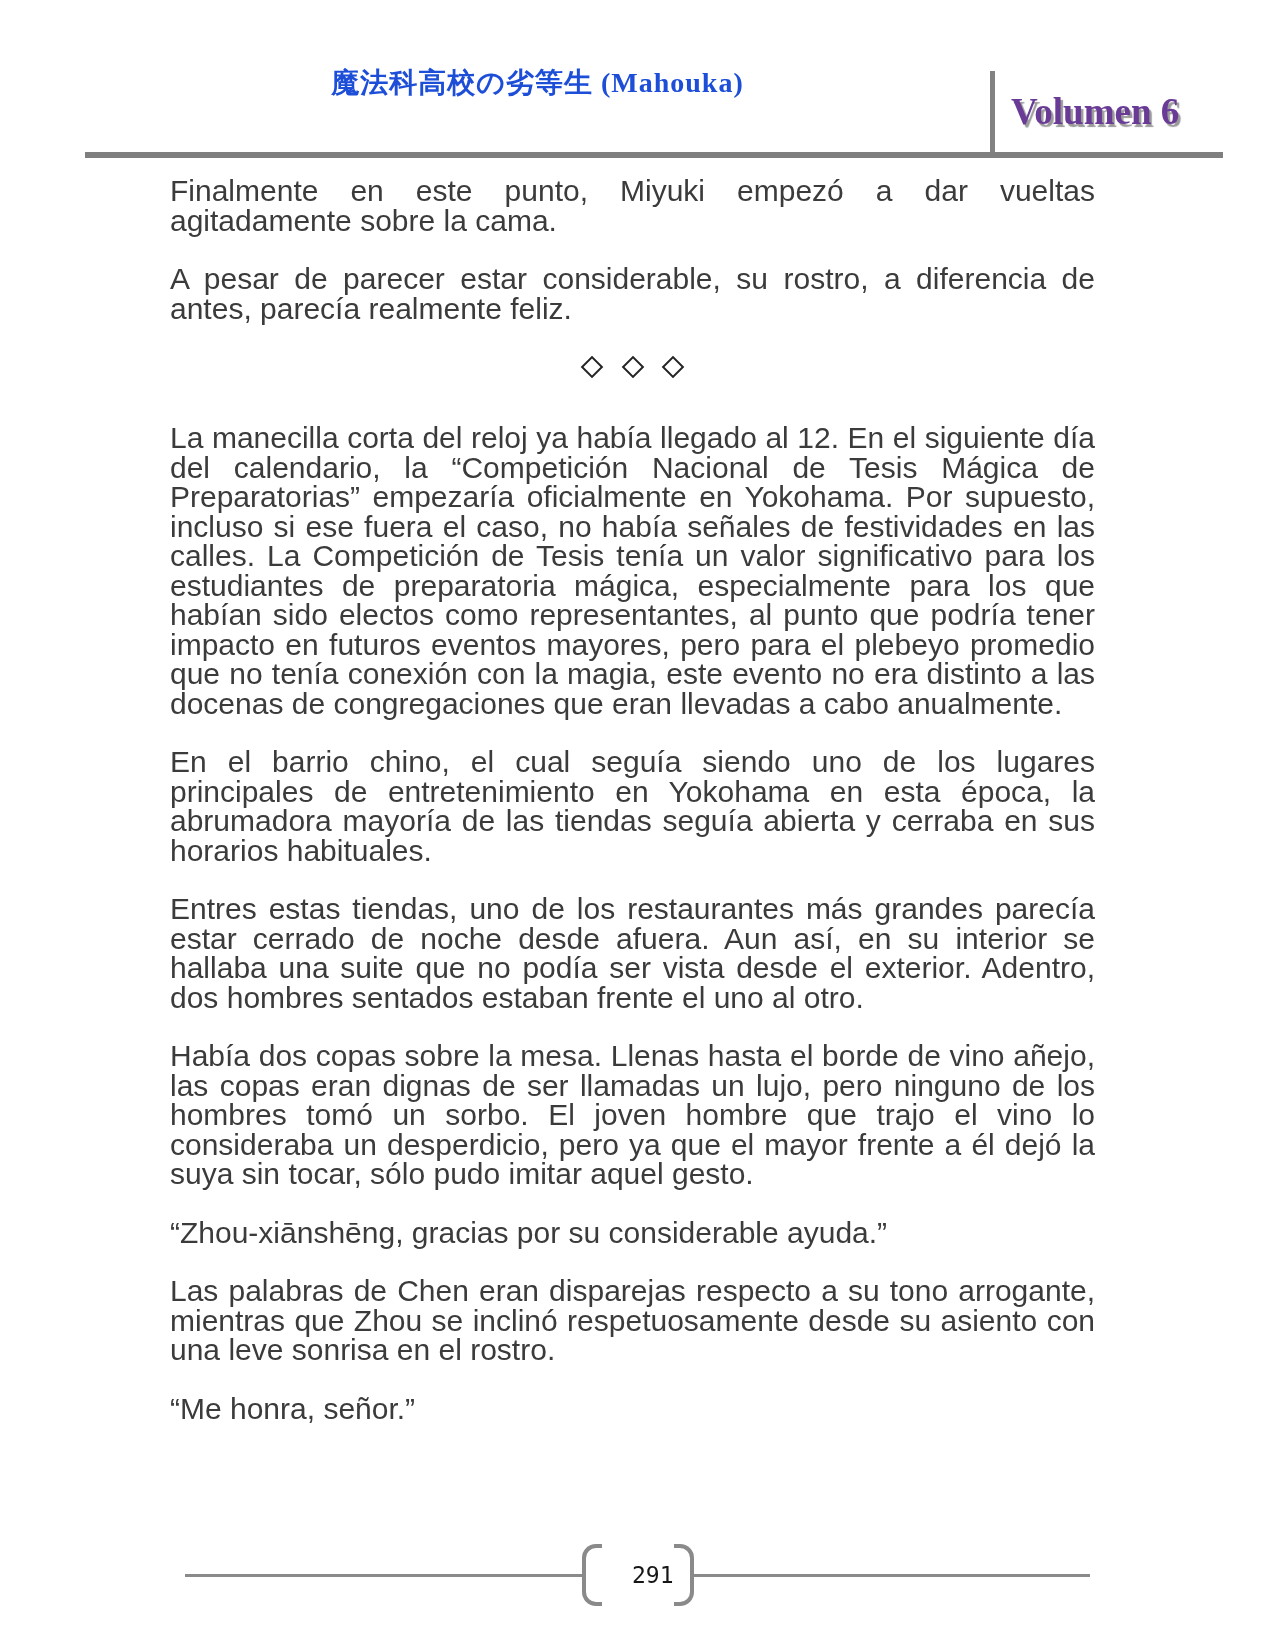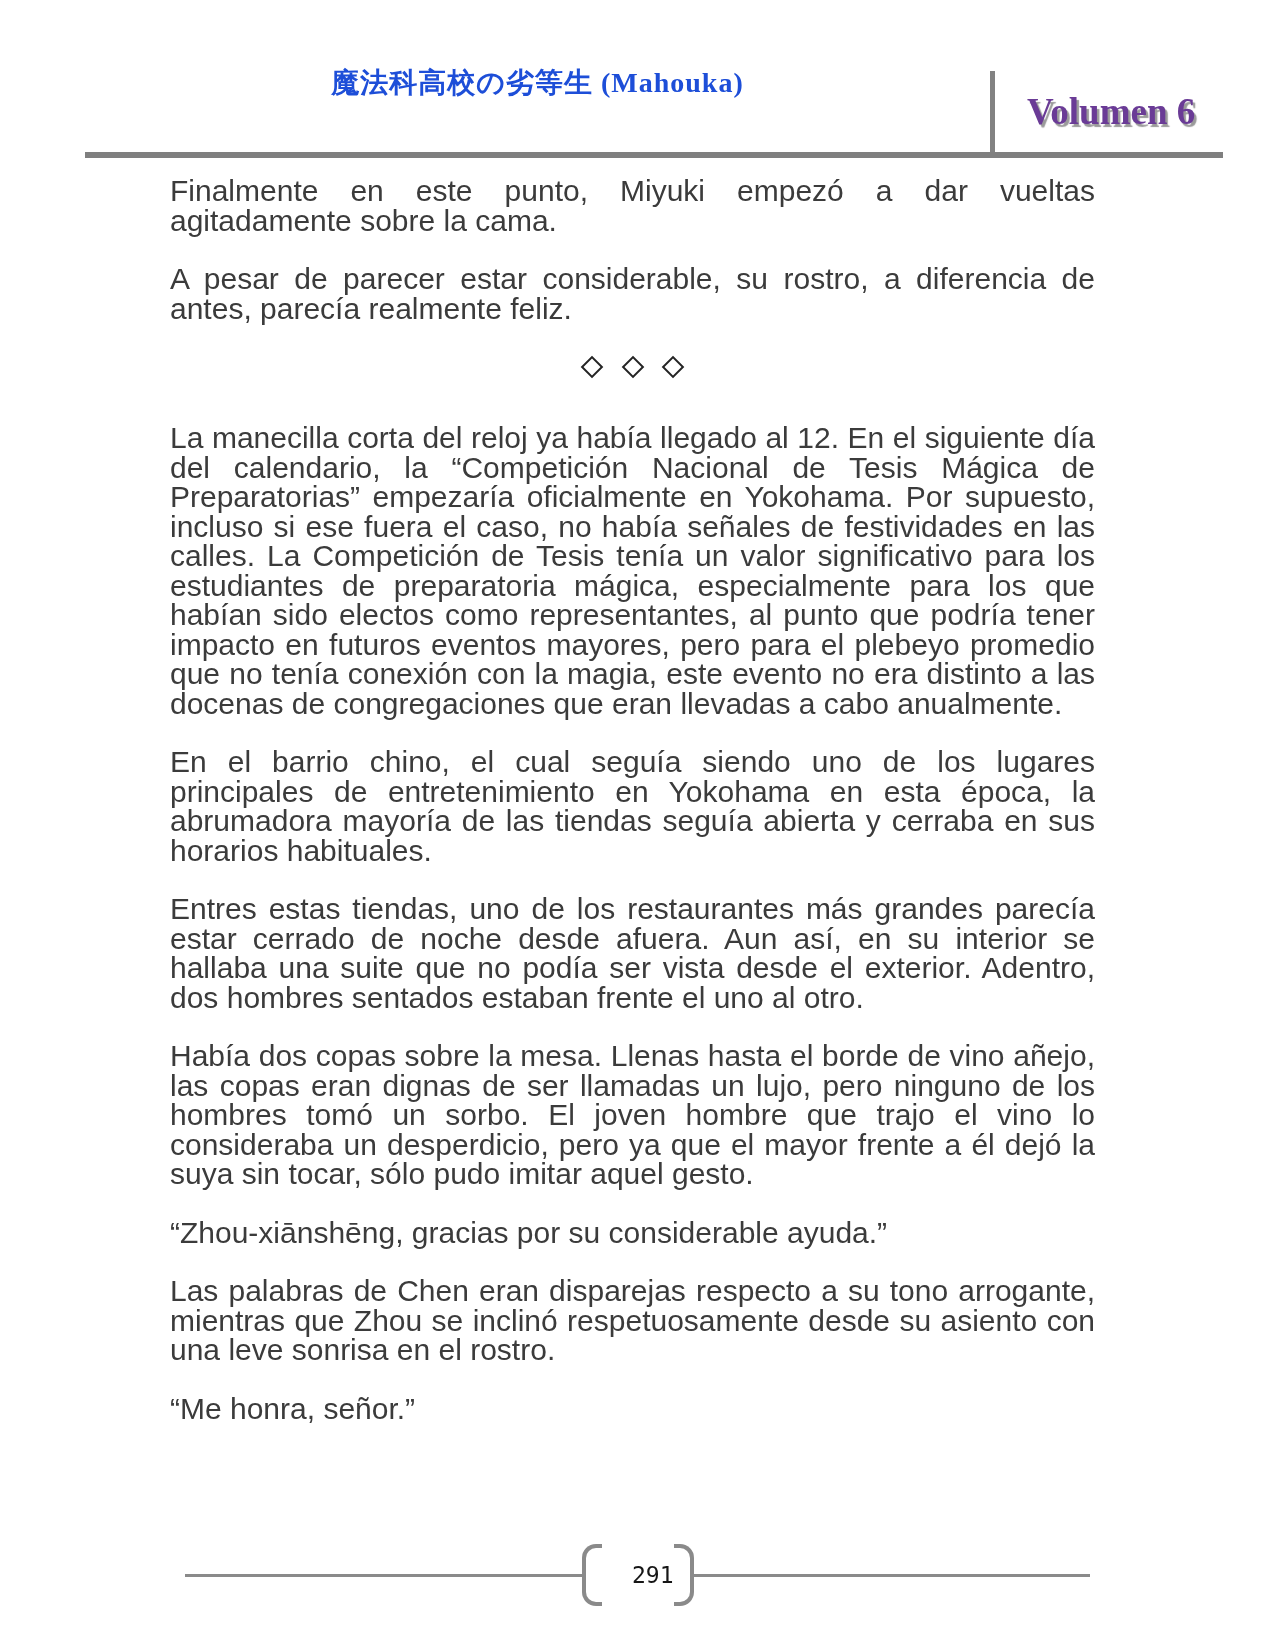--- a/index.html
+++ b/index.html
@@ -29,21 +29,21 @@
     font-family:"Liberation Serif", serif;
     font-weight:bold;
     font-size:28px;
     color:#1d4ed8;
     letter-spacing:1px;
     white-space:nowrap;
   }
   .volume-box{
     position:absolute;left:990px;top:71px;bottom:6px;right:0;
     border-left:5px solid #828282;
-    padding-left:32px;
+    padding-left:16px;
     display:flex;align-items:center;
   }
   .volume-label{
     font-family:"Liberation Serif", serif;
     font-weight:bold;
     font-size:37px;
     color:var(--accent);
     text-shadow:2.5px 2.5px 1px #9a9a9a;
     white-space:nowrap;
   }

